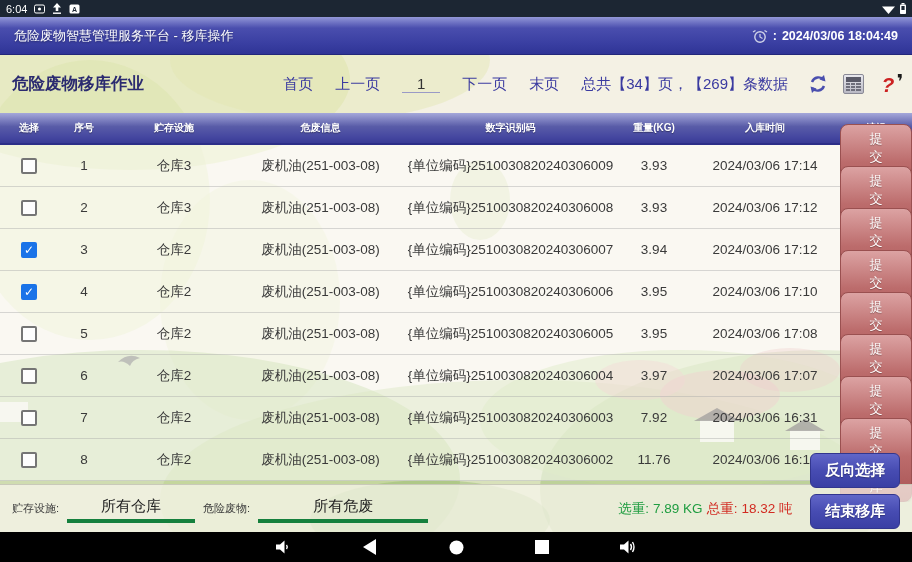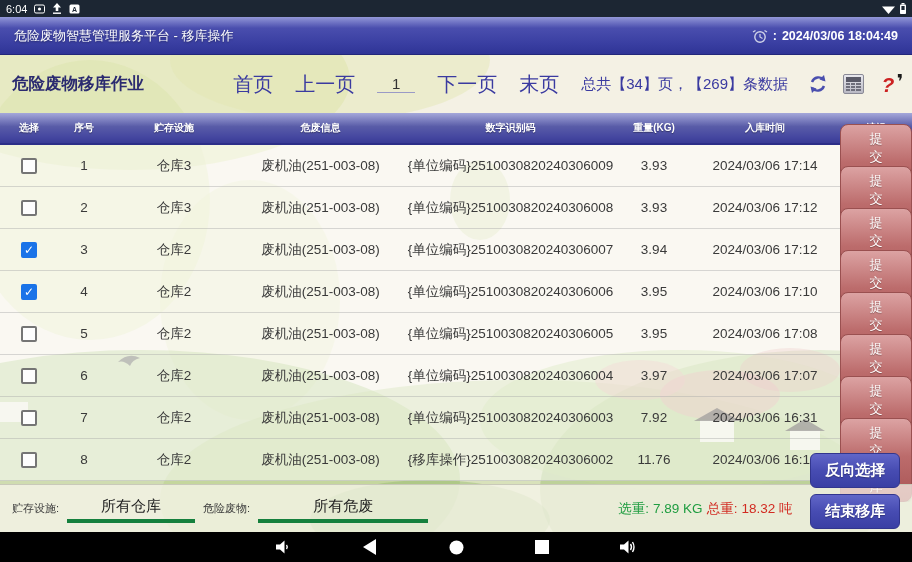--- a/index.html
+++ b/index.html
@@ -23,21 +23,21 @@
   .title-bar { height:38px; display:flex; align-items:center; padding:0 14px;
                background:linear-gradient(180deg,#9297d8 0%,#4a4eae 30%,#3a3fa2 70%,#2f3496 100%);
                border-bottom:1px solid #23277a; }
   .app-title { color:#fff; font-size:13px; font-weight:normal; text-shadow:0 1px 2px rgba(0,0,0,.4); }
   .title-right { margin-left:auto; display:flex; align-items:center; gap:5px; color:#fff; font-size:12.5px; font-weight:bold; }
 
   
   .toolbar { height:58px; display:flex; align-items:center; padding:0 12px; }
   .toolbar-title { font-size:16.5px; font-weight:bold; color:#2b2b70; }
   .pager { display:flex; align-items:center; gap:22px; margin-left:auto; }
-  .page-link { font-size:20px; color:#3a3aa0; cursor:pointer; background:none; border:none;
+  .page-link { font-size:15px; color:#3a3aa0; cursor:pointer; background:none; border:none;
                font-family:Liberation Sans, sans-serif; }
   .page-input { width:38px; font-size:15px; text-align:center; border:none; border-bottom:1px solid #9a9ac6;
                 background:transparent; color:#333; outline:none; font-family:inherit; }
   .page-summary { font-size:15px; color:#3a3aa0; }
   .toolbar-icons { display:flex; align-items:center; gap:11px; margin-left:18px; }
   .tb-icon { width:24px; height:24px; display:flex; align-items:center; justify-content:center; cursor:pointer; }
   .calc-icon { width:21px; height:20px; background:linear-gradient(#e8e8ee,#b9b9c4); border:1px solid #8a8a96;
                border-radius:2px; display:grid; grid-template-columns:repeat(3,1fr); grid-template-rows:5px repeat(3,1fr);
                gap:1px; padding:2px; }
   .calc-icon i { background:#6f6f7c; }
@@ -317,21 +317,21 @@
         </div>
     </div>
 
     <div class="trow">
       <div class="cell c-sel">
           <span class="checkbox"></span>
         </div>
       <div class="cell c-no">8</div>
       <div class="cell c-fac">仓库2</div>
       <div class="cell c-waste">废机油(251-003-08)</div>
-      <div class="cell c-code">{移库操作}2510030820240306002</div>
+      <div class="cell c-code">{单位编码}2510030820240306002</div>
       <div class="cell c-weight">11.76</div>
       <div class="cell c-time">2024/03/06 16:18</div>
       <div class="cell c-edit">
           <button class="submit-btn">提交移库</button>
         </div>
     </div>
   </div>
 
   <div class="filter-bar layer">
     <span class="filter-label">贮存设施:</span>

